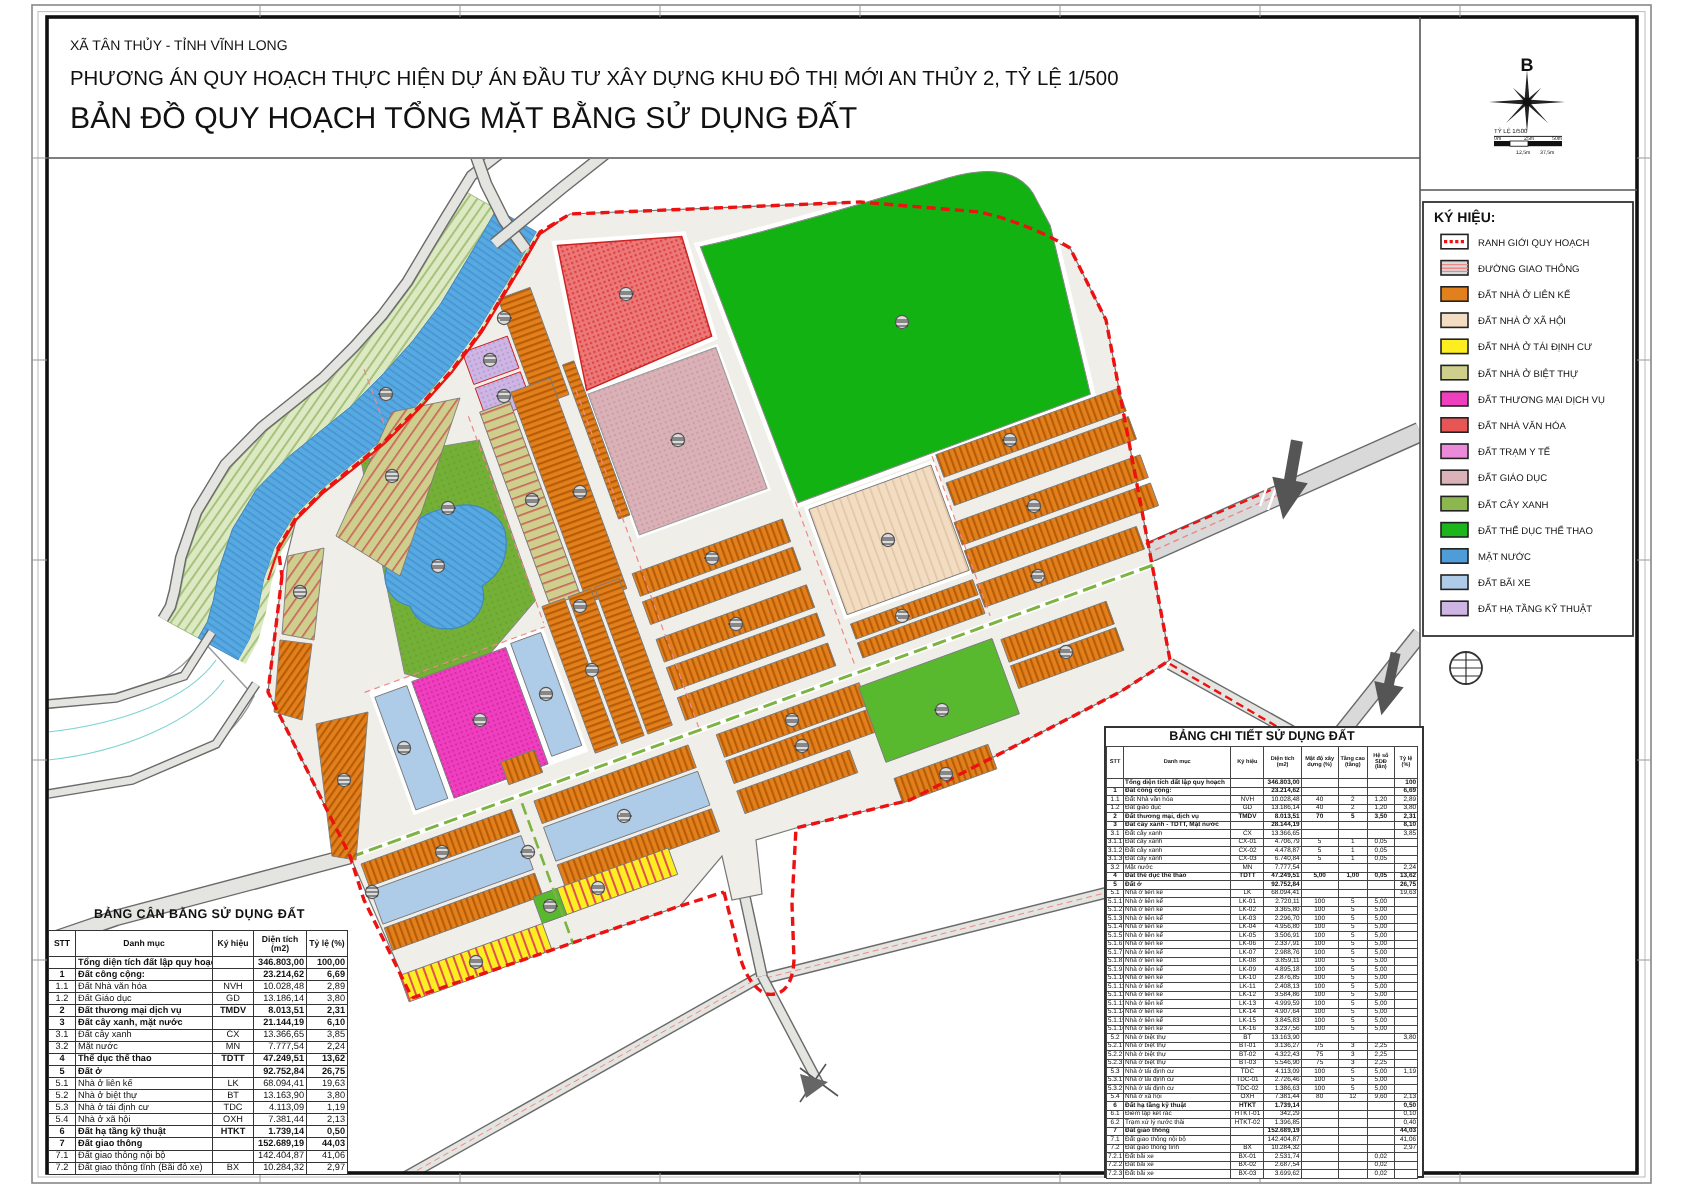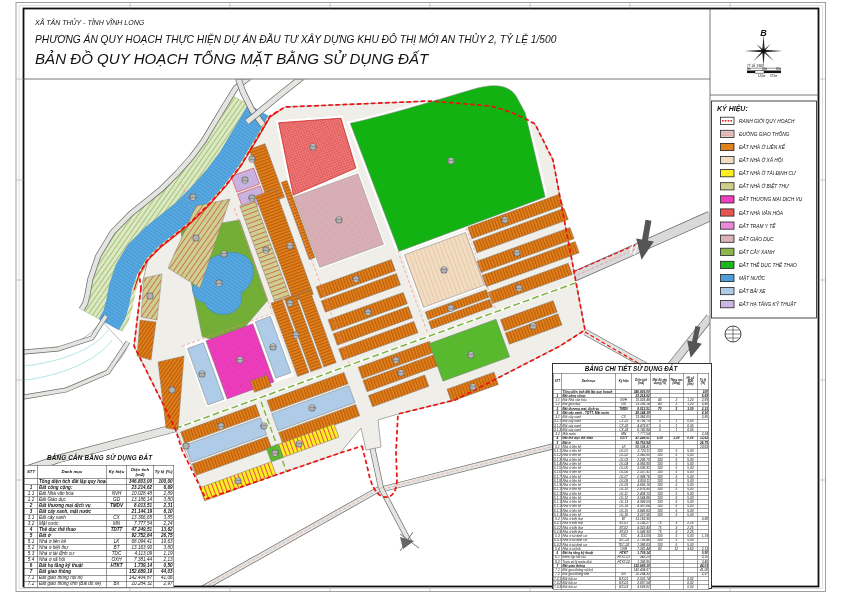--- a/index.html
+++ b/index.html
@@ -1,14 +1,14 @@
 <!DOCTYPE html>
 <html><head><meta charset="utf-8"><style>
 html,body{margin:0;padding:0;width:842px;height:595px;overflow:hidden;background:#fff;font-family:"Liberation Sans",sans-serif;}
-#page{position:relative;width:842px;height:471px;font-style:italic;}
+#page{position:relative;width:842px;height:471px;}
 svg{position:absolute;left:0;top:0;}
 table{border-collapse:collapse;background:#fff;table-layout:fixed;}
 .t1 td{border:1px solid #333;font-size:9.2px;line-height:1.05;color:#111;padding:0 2px;height:11.1px;overflow:hidden;white-space:nowrap;}
 .t1 tr:first-child td{white-space:normal;font-size:8.6px;line-height:1;}
 .t2 td{border:1px solid #444;font-size:6.4px;line-height:1;color:#111;padding:0 1px;height:7.5px;overflow:hidden;white-space:nowrap;}
 .t2 tr:first-child td{white-space:normal;font-size:5.6px;line-height:1;}
 .c{text-align:center;} .r{text-align:right;} .b{font-weight:bold;}
 </style></head><body>
 <div id="page">
 <svg width="842" height="595" viewBox="0 0 842 595" font-family="Liberation Sans, sans-serif">

